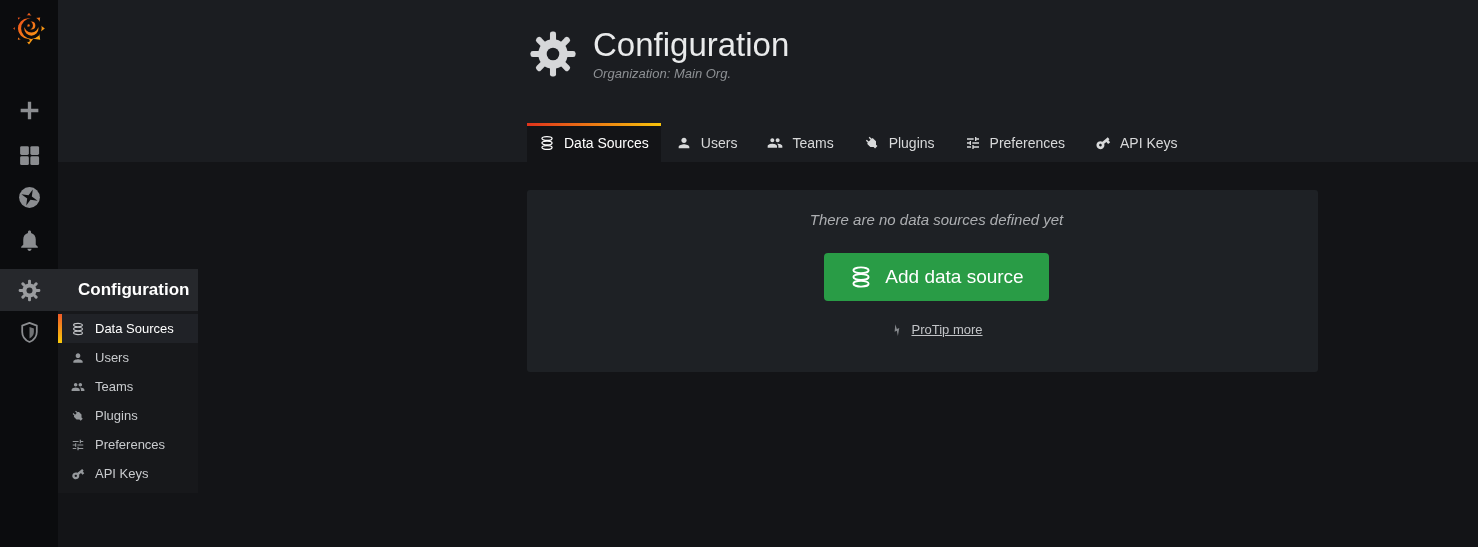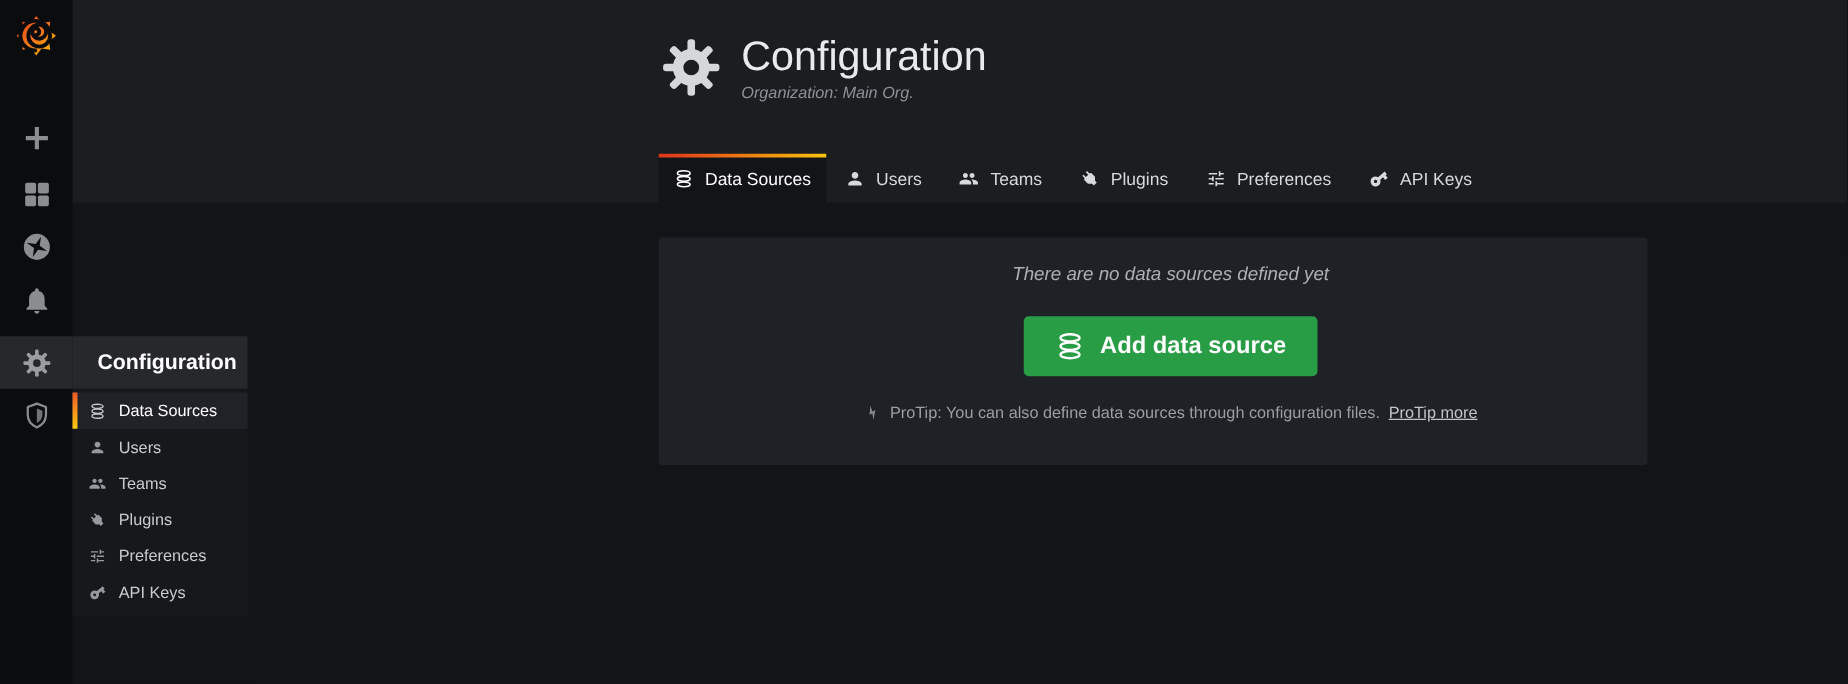--- a/index.html
+++ b/index.html
@@ -38,21 +38,21 @@
   
   .tabs { position:absolute; left:527px; top:123px; height:39px; display:flex; z-index:1; }
   .tab { position:relative; display:flex; align-items:center; gap:9px; padding:0 15px; font-size:14px; color:#d8d9da; cursor:pointer; white-space:nowrap; }
   .tab svg { width:16px; height:16px; flex:none; }
   .tab.active { background:#131417; color:#ffffff; padding:0 12px; }
   .tab.active::before { content:""; position:absolute; top:0; left:0; right:0; height:3px; background:linear-gradient(to right,#e0331c,#f8c30b); }
 
   
   .panel { position:absolute; left:527px; top:190px; width:791px; height:182px; background:#1e2125; border-radius:3px; display:flex; flex-direction:column; align-items:center; z-index:1;padding-left:28px; }
   .empty-msg { margin-top:21px; font-style:italic; font-size:15px; color:#adafb2; }
-  .add-btn { margin-top:25px; height:48px; padding:0 25px; background:#299c46; border:none; border-radius:4px; color:#ffffff; font-size:19px; font-weight:700; display:flex; align-items:center; gap:12px; cursor:pointer; font-family:"Liberation Sans", sans-serif; }
+  .add-btn { margin-top:25px; height:48px; padding:0 25px; background:#299c46; border:none; border-radius:4px; color:#ffffff; font-size:19px; font-weight:400; display:flex; align-items:center; gap:12px; cursor:pointer; font-family:"Liberation Sans", sans-serif; }
   .add-btn svg { width:24px; height:24px; }
   .protip { margin-top:21px; font-size:13px; color:#9b9ea2; display:flex; align-items:center; gap:7px; }
   .protip svg { width:14px; height:14px; color:#85888c; flex:none; }
   .protip a { color:#c2c4c7; text-decoration:underline; cursor:pointer; }
   .hidden-defs { position:absolute; width:0; height:0; overflow:hidden; }
 </style>
 </head>
 <body>
 
 <svg class="hidden-defs" xmlns="http://www.w3.org/2000/svg" aria-hidden="true">
@@ -269,18 +269,17 @@
     <button class="add-btn">
       <svg>
           <use href="#i-db"></use>
         </svg>
       <span>Add data source</span>
     </button>
     <div class="protip">
       <svg>
           <use href="#i-bolt"></use>
         </svg>
-      <span>ProTip: You can also define data sources through configuration files.</span>
       <a>ProTip more</a>
     </div>
   </div>
 
 </div>
 
 </body></html>

